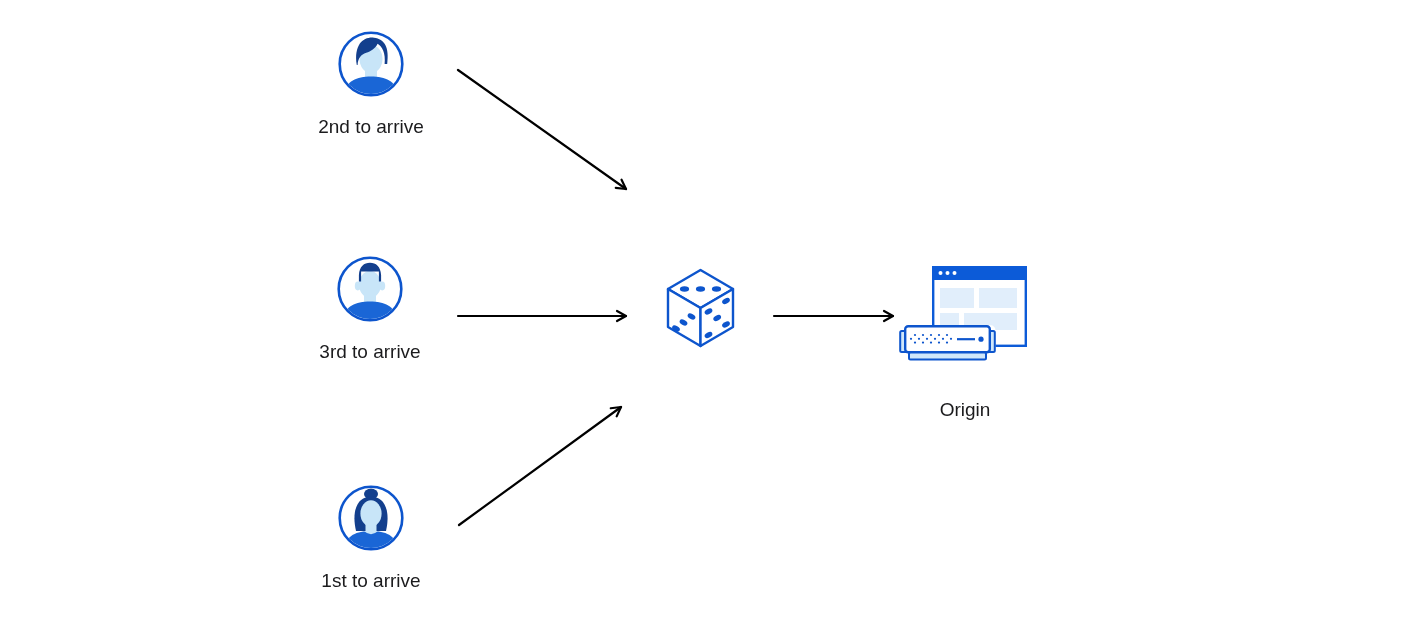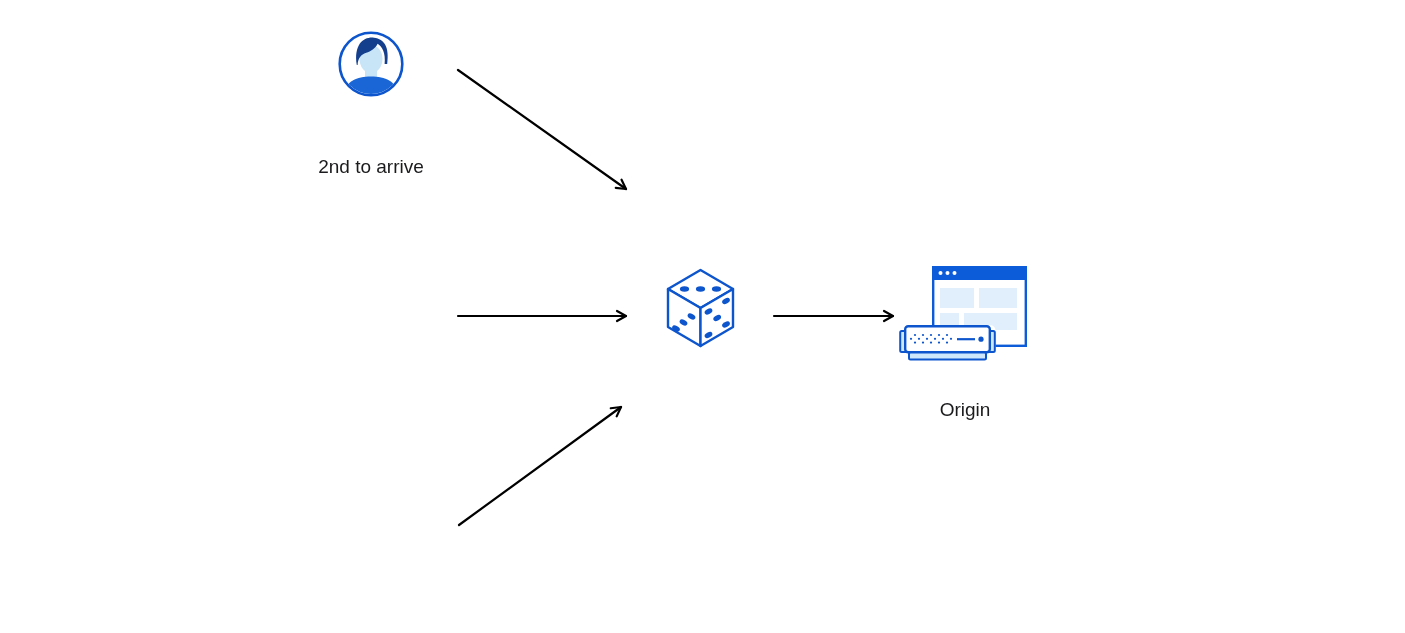--- a/index.html
+++ b/index.html
@@ -87,41 +87,80 @@
       <marker id="arrowhead" viewBox="0 0 14 14" refX="11.5" refY="7" markerWidth="14" markerHeight="14" orient="auto" markerUnits="userSpaceOnUse">
         <path d="M2.5,2 L11.5,7 L2.5,12" class="arrow-line"></path>
       </marker>
     </defs>
     <line x1="458" y1="70" x2="626" y2="189" class="arrow-line" marker-end="url(#arrowhead)"></line>
     <line x1="458" y1="316" x2="626" y2="316" class="arrow-line" marker-end="url(#arrowhead)"></line>
     <line x1="459" y1="525" x2="621" y2="407" class="arrow-line" marker-end="url(#arrowhead)"></line>
     <line x1="774" y1="316" x2="893" y2="316" class="arrow-line" marker-end="url(#arrowhead)"></line>
   </svg>
 
-  <div class="node client-node" style="left:296px; top:30px;gap:40px;">
+  <div class="node client-node" style="left:296px; top:30px;">
     <svg width="68" height="68" viewBox="0 0 68 68">
       <defs>
           <clipPath id="clip-a1">
             <circle cx="34" cy="34" r="30"></circle>
           </clipPath>
         </defs>
       <circle cx="34" cy="34" r="31.3" class="f-white st-blue" stroke-width="2.6"></circle>
       <g clip-path="url(#clip-a1)">
         <rect x="28" y="36" width="12" height="12" class="f-skin"></rect>
         <ellipse cx="34" cy="29" rx="11.5" ry="14" class="f-skin"></ellipse>
         <path d="M7,68 C7,52 18,46.5 34,46.5 C50,46.5 61,52 61,68 Z" class="f-shirt"></path>
         <path d="M19.8,35 C16.5,14 27,6.5 37,7.7 C47.5,9 52.5,17 50.2,34 L47.6,34
                  C48.8,23 45.2,16.3 40.6,13.7 C38.4,18.3 33.8,21.3 29.2,22.8
                  C24,24.5 21,28.2 20.6,35 Z" class="f-hair"></path>
       </g>
     </svg>
     <div class="node-label">2nd to arrive</div>
   </div>
 
-
+  <div class="node client-node" style="left:295px; top:255px;">
+    <svg width="68" height="68" viewBox="0 0 68 68">
+      <defs>
+          <clipPath id="clip-a2">
+            <circle cx="34" cy="34" r="30"></circle>
+          </clipPath>
+        </defs>
+      <circle cx="34" cy="34" r="31.3" class="f-white st-blue" stroke-width="2.6"></circle>
+      <g clip-path="url(#clip-a2)">
+        <ellipse cx="21.8" cy="31" rx="3" ry="4.4" class="f-skin"></ellipse>
+        <ellipse cx="46.2" cy="31" rx="3" ry="4.4" class="f-skin"></ellipse>
+        <rect x="28" y="36" width="12" height="12" class="f-skin"></rect>
+        <ellipse cx="34" cy="29.5" rx="11" ry="13.5" class="f-skin"></ellipse>
+        <path d="M7,68 C7,52 18,46.5 34,46.5 C50,46.5 61,52 61,68 Z" class="f-shirt"></path>
+        <path d="M22.9,26.5 L22.9,20 C23.5,11.5 28,7.8 34,7.8 C40,7.8 44.5,11.5 45.1,20
+                 L45.1,26.5 L42.9,26.5 L42.9,16.5 L25.1,16.5 L25.1,26.5 Z" class="f-hair"></path>
+      </g>
+    </svg>
+    <div class="node-label">3rd to arrive</div>
+  </div>
+
+  <div class="node client-node" style="left:296px; top:484px;">
+    <svg width="68" height="68" viewBox="0 0 68 68">
+      <defs>
+          <clipPath id="clip-a3">
+            <circle cx="34" cy="34" r="30"></circle>
+          </clipPath>
+        </defs>
+      <circle cx="34" cy="34" r="31.3" class="f-white st-blue" stroke-width="2.6"></circle>
+      <g clip-path="url(#clip-a3)">
+        <ellipse cx="34" cy="10" rx="7" ry="5.4" class="f-hair"></ellipse>
+        <path d="M19,47 C14,25 21.5,12.5 34,12.5 C46.5,12.5 54,25 49,47 Z" class="f-hair"></path>
+        <rect x="28.5" y="36" width="11" height="12" class="f-skin"></rect>
+        <ellipse cx="34" cy="29.5" rx="10.6" ry="13.2" class="f-skin"></ellipse>
+        <path d="M7,68 C7,52.5 18,47 34,47 C50,47 61,52.5 61,68 Z" class="f-shirt"></path>
+        <path d="M27,47 Q34,53.5 41,47 Z" class="f-skin"></path>
+      </g>
+    </svg>
+    <div class="node-label">1st to arrive</div>
+  </div>
 
   <div class="abs" style="left:663px; top:266px;">
     <svg width="75" height="85" viewBox="0 0 75 85">
       <g stroke-linejoin="round" stroke-width="2.4">
         <polygon points="37.5,4 70,23 37.5,42 5,23" class="f-white st-blue"></polygon>
         <polygon points="5,23 37.5,42 37.5,80 5,61" class="f-white st-blue"></polygon>
         <polygon points="37.5,42 70,23 70,61 37.5,80" class="f-white st-blue"></polygon>
       </g>
       <g class="f-blue">
         <ellipse cx="21.5" cy="23" rx="4.6" ry="2.7"></ellipse>

